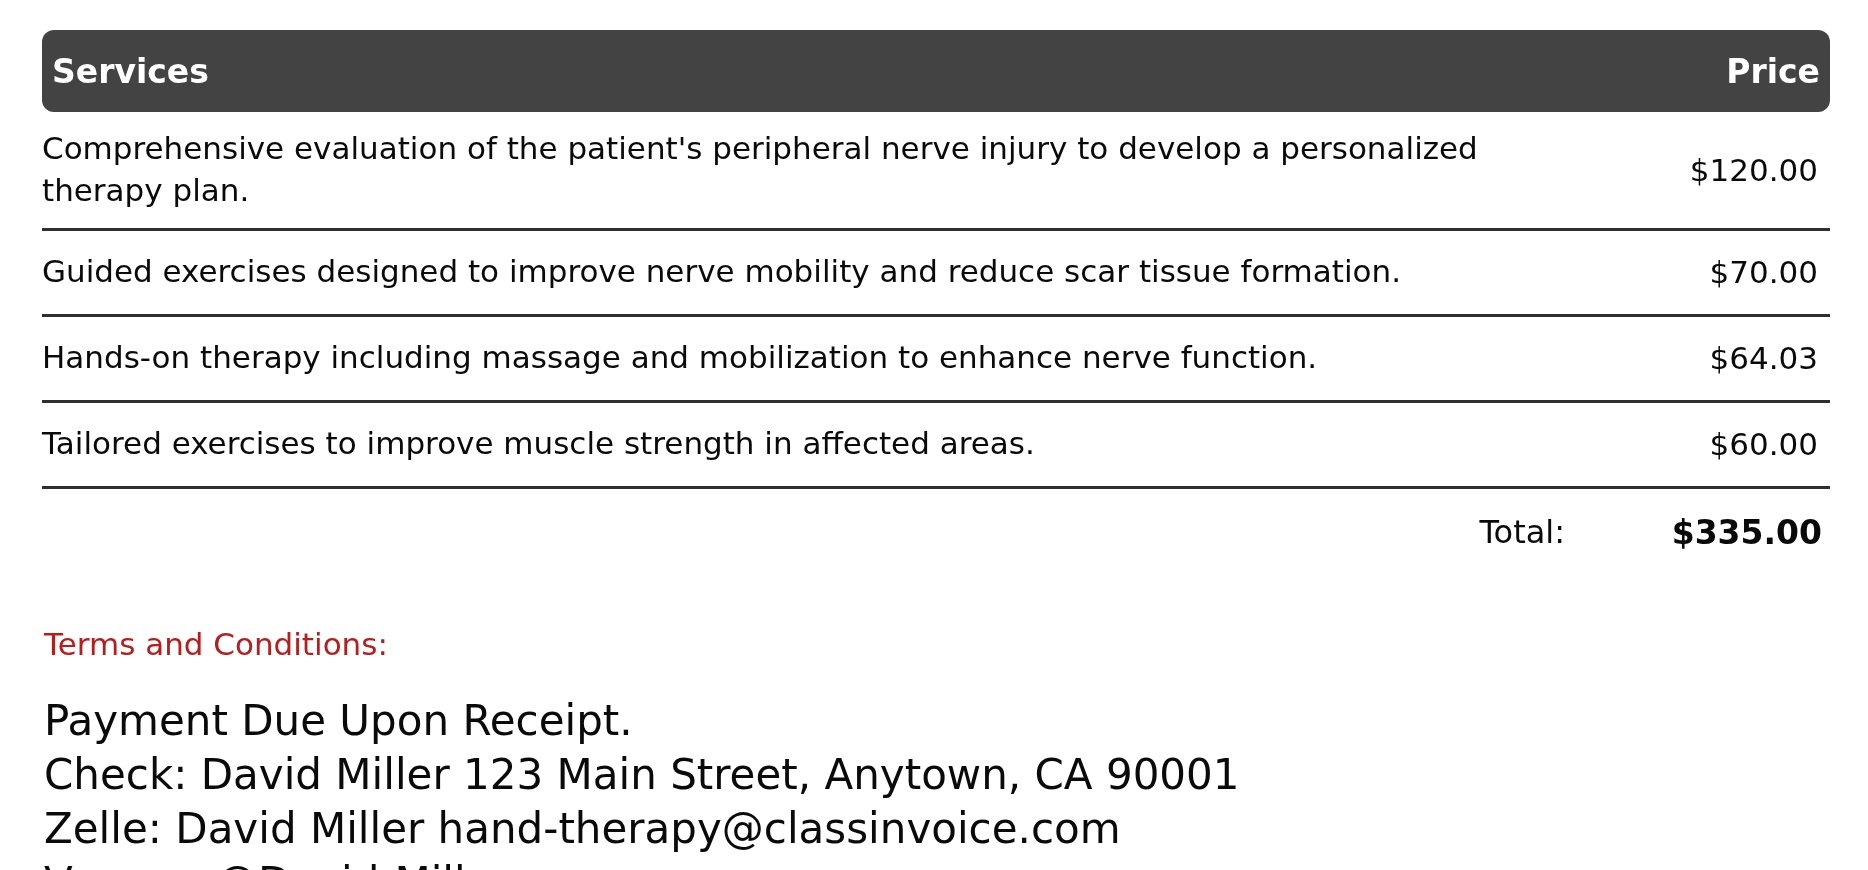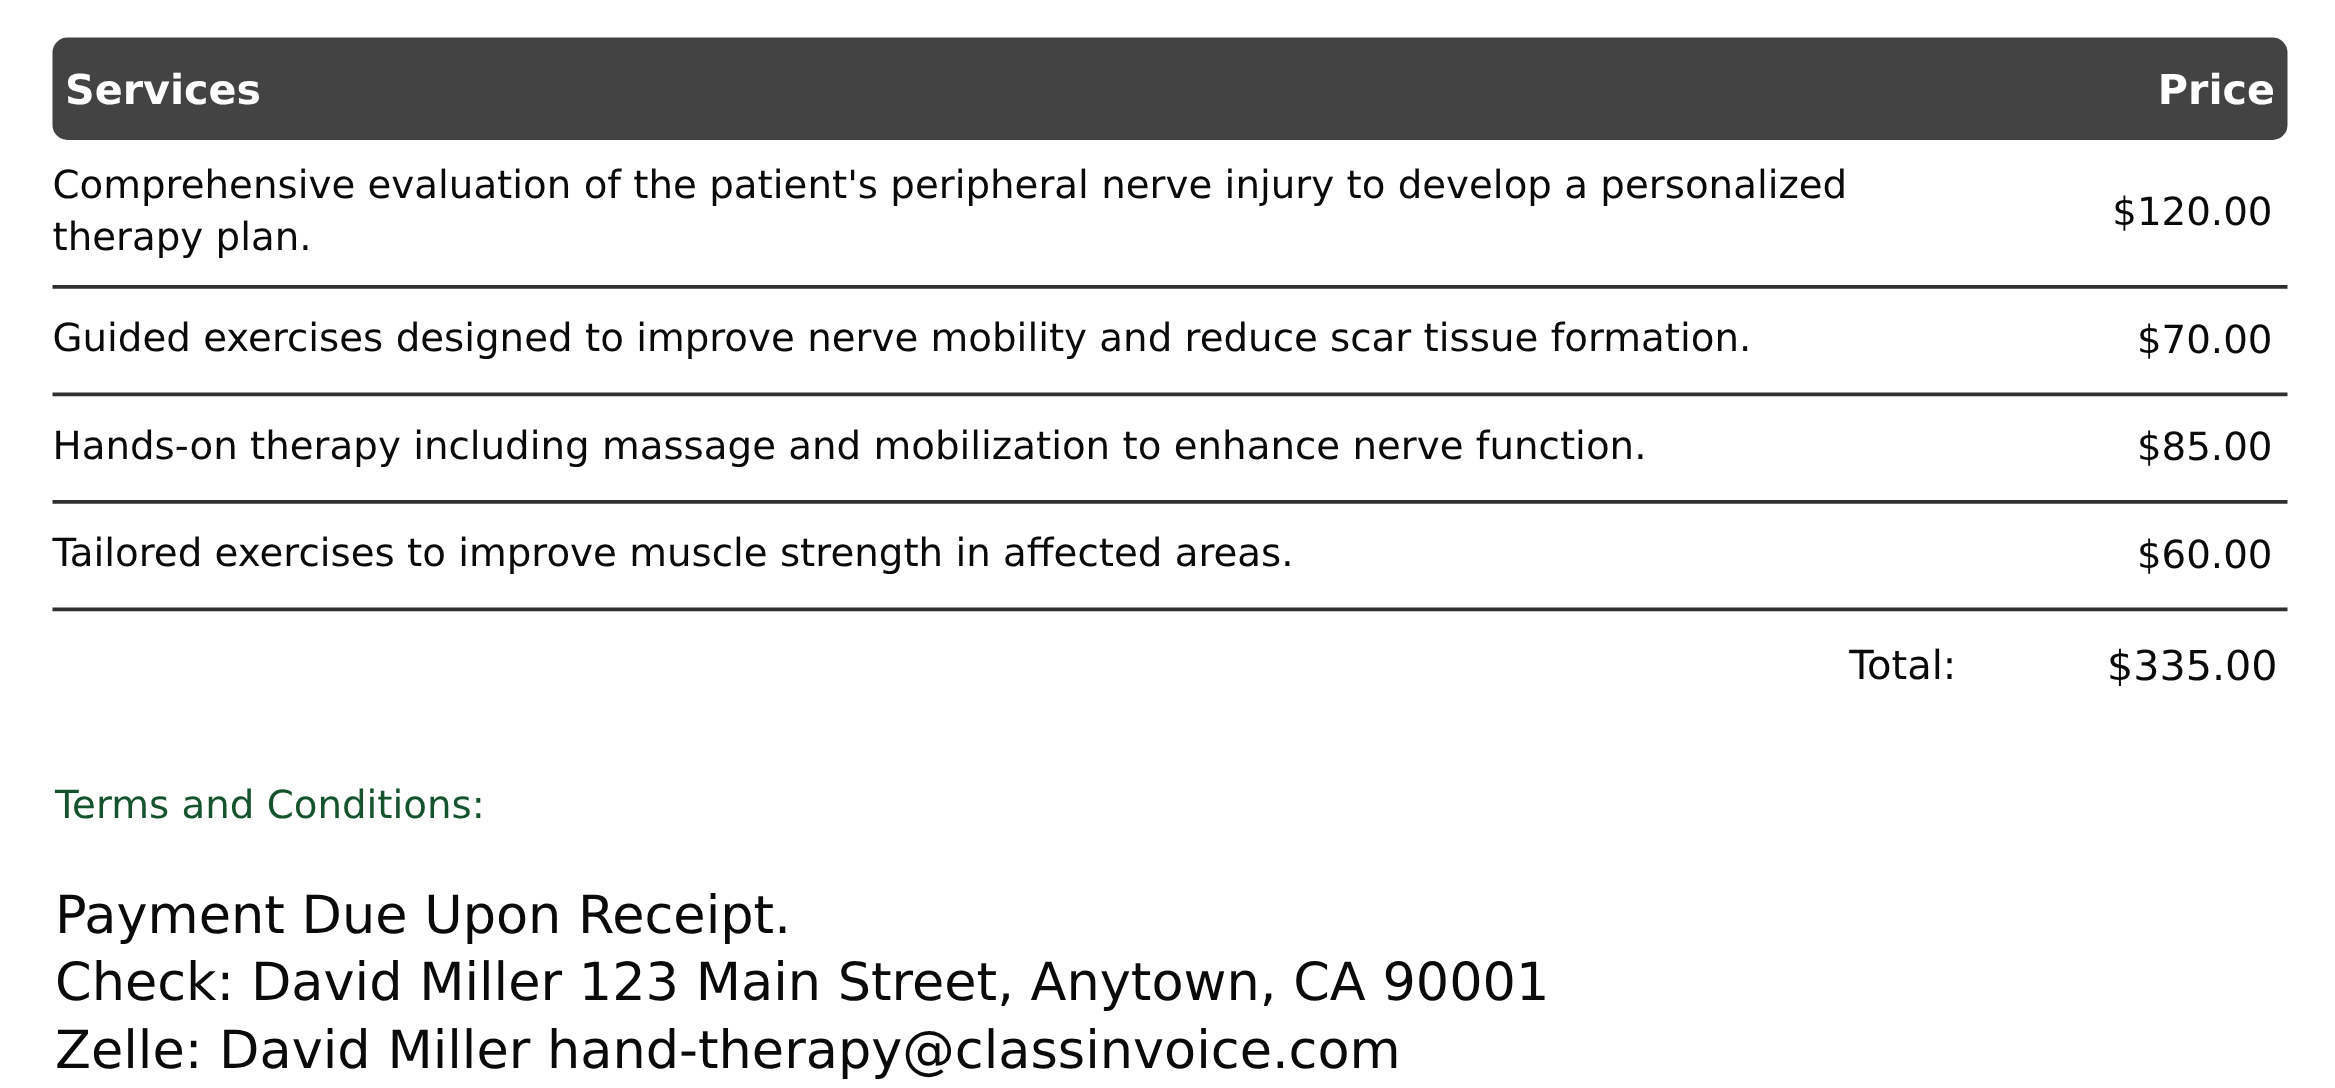--- a/index.html
+++ b/index.html
@@ -55,32 +55,32 @@
     padding: 24px 0 22px 0;
   }
   .total-label {
     font-size: 32px;
     font-weight: normal;
   }
   .total-amount {
     width: 265px;
     text-align: right;
     font-size: 33px;
-    font-weight: normal;
+    font-weight: bold;
     padding-right: 8px;
   }
   
   .terms {
     margin-top: 52px;
     margin-left: 2px;
   }
   .terms-heading {
-    color: #14532d;
+    color: #b91c1c;
     font-size: 31px;
-    margin-bottom: 43px;
+    margin-bottom: 32px;
   }
   .terms-line {
     font-size: 42px;
     line-height: 54px;
   }
 </style>
 </head>
 <body>
 
 <div class="page">
@@ -97,21 +97,21 @@
       <div class="cell-price">$120.00</div>
     </div>
 
     <div class="table-row">
       <div class="cell-desc">Guided exercises designed to improve nerve mobility and reduce scar tissue formation.</div>
       <div class="cell-price">$70.00</div>
     </div>
 
     <div class="table-row">
       <div class="cell-desc">Hands-on therapy including massage and mobilization to enhance nerve function.</div>
-      <div class="cell-price">$85.00</div>
+      <div class="cell-price">$64.03</div>
     </div>
 
     <div class="table-row">
       <div class="cell-desc">Tailored exercises to improve muscle strength in affected areas.</div>
       <div class="cell-price">$60.00</div>
     </div>
 
     <div class="total-row">
       <div class="total-label">Total:</div>
       <div class="total-amount">$335.00</div>

